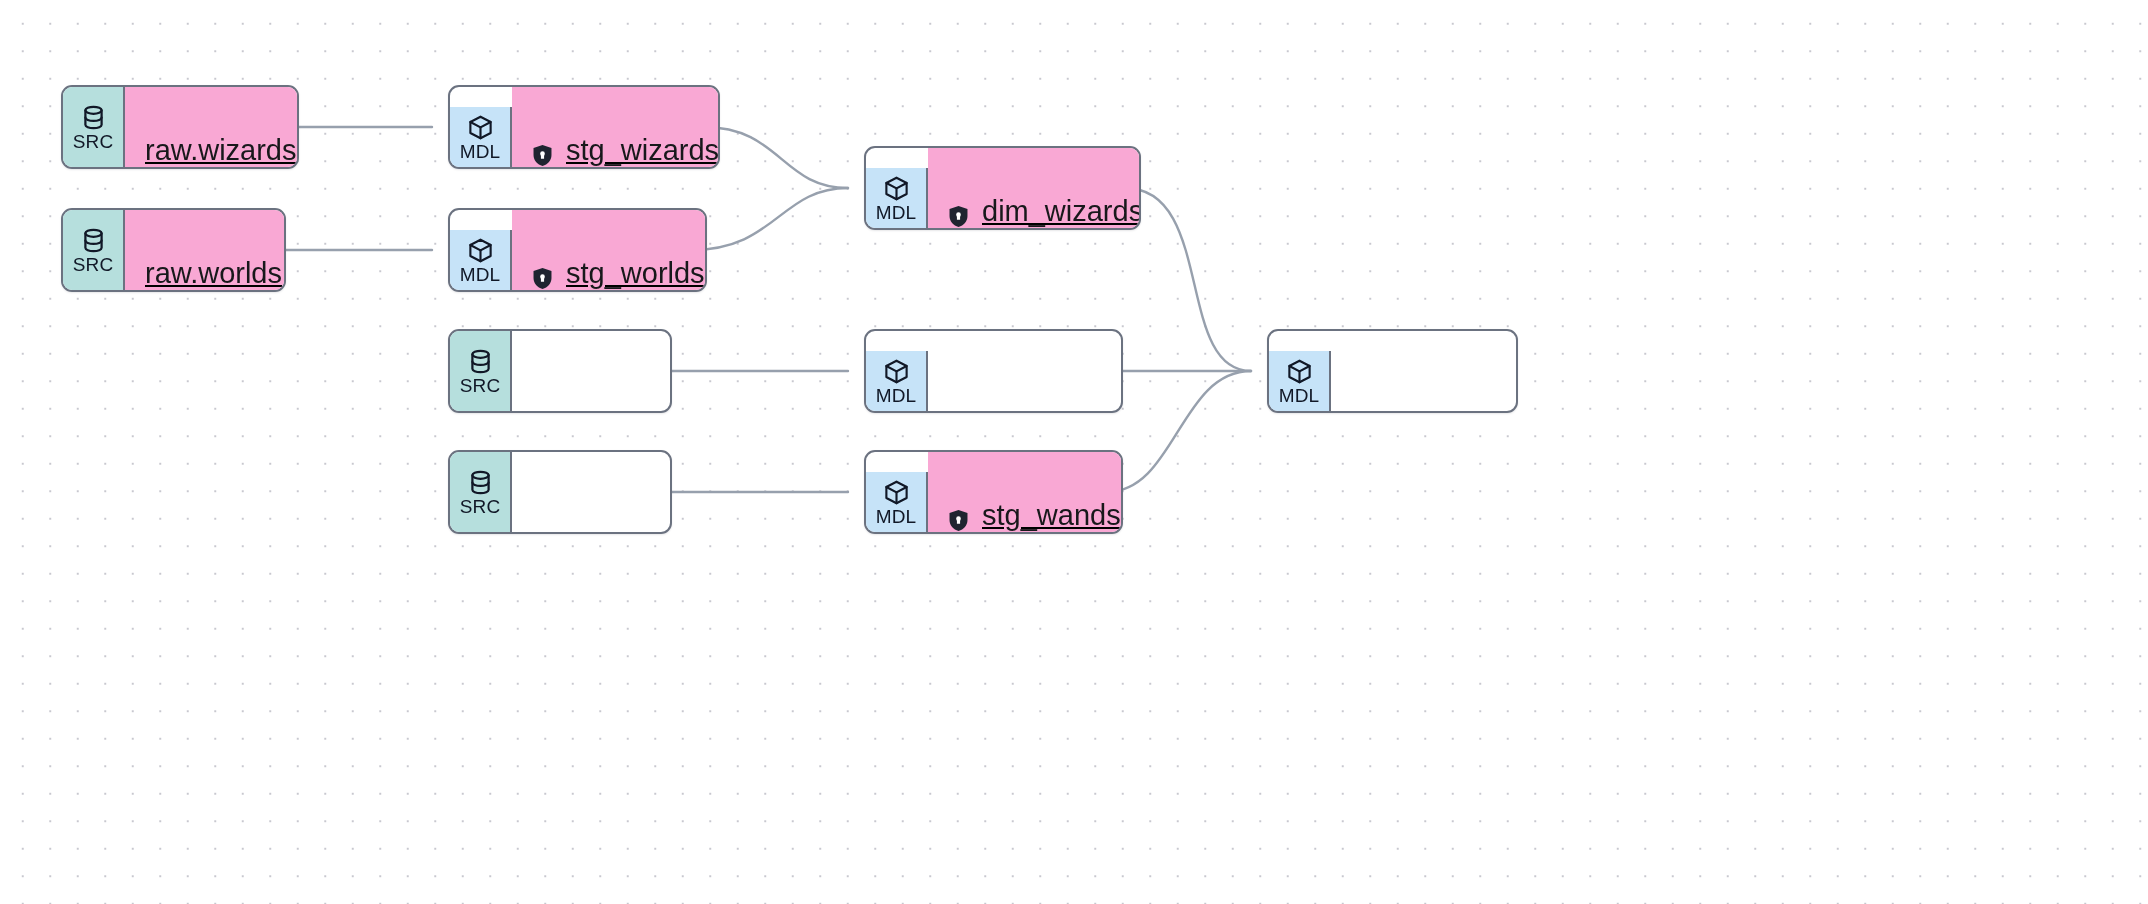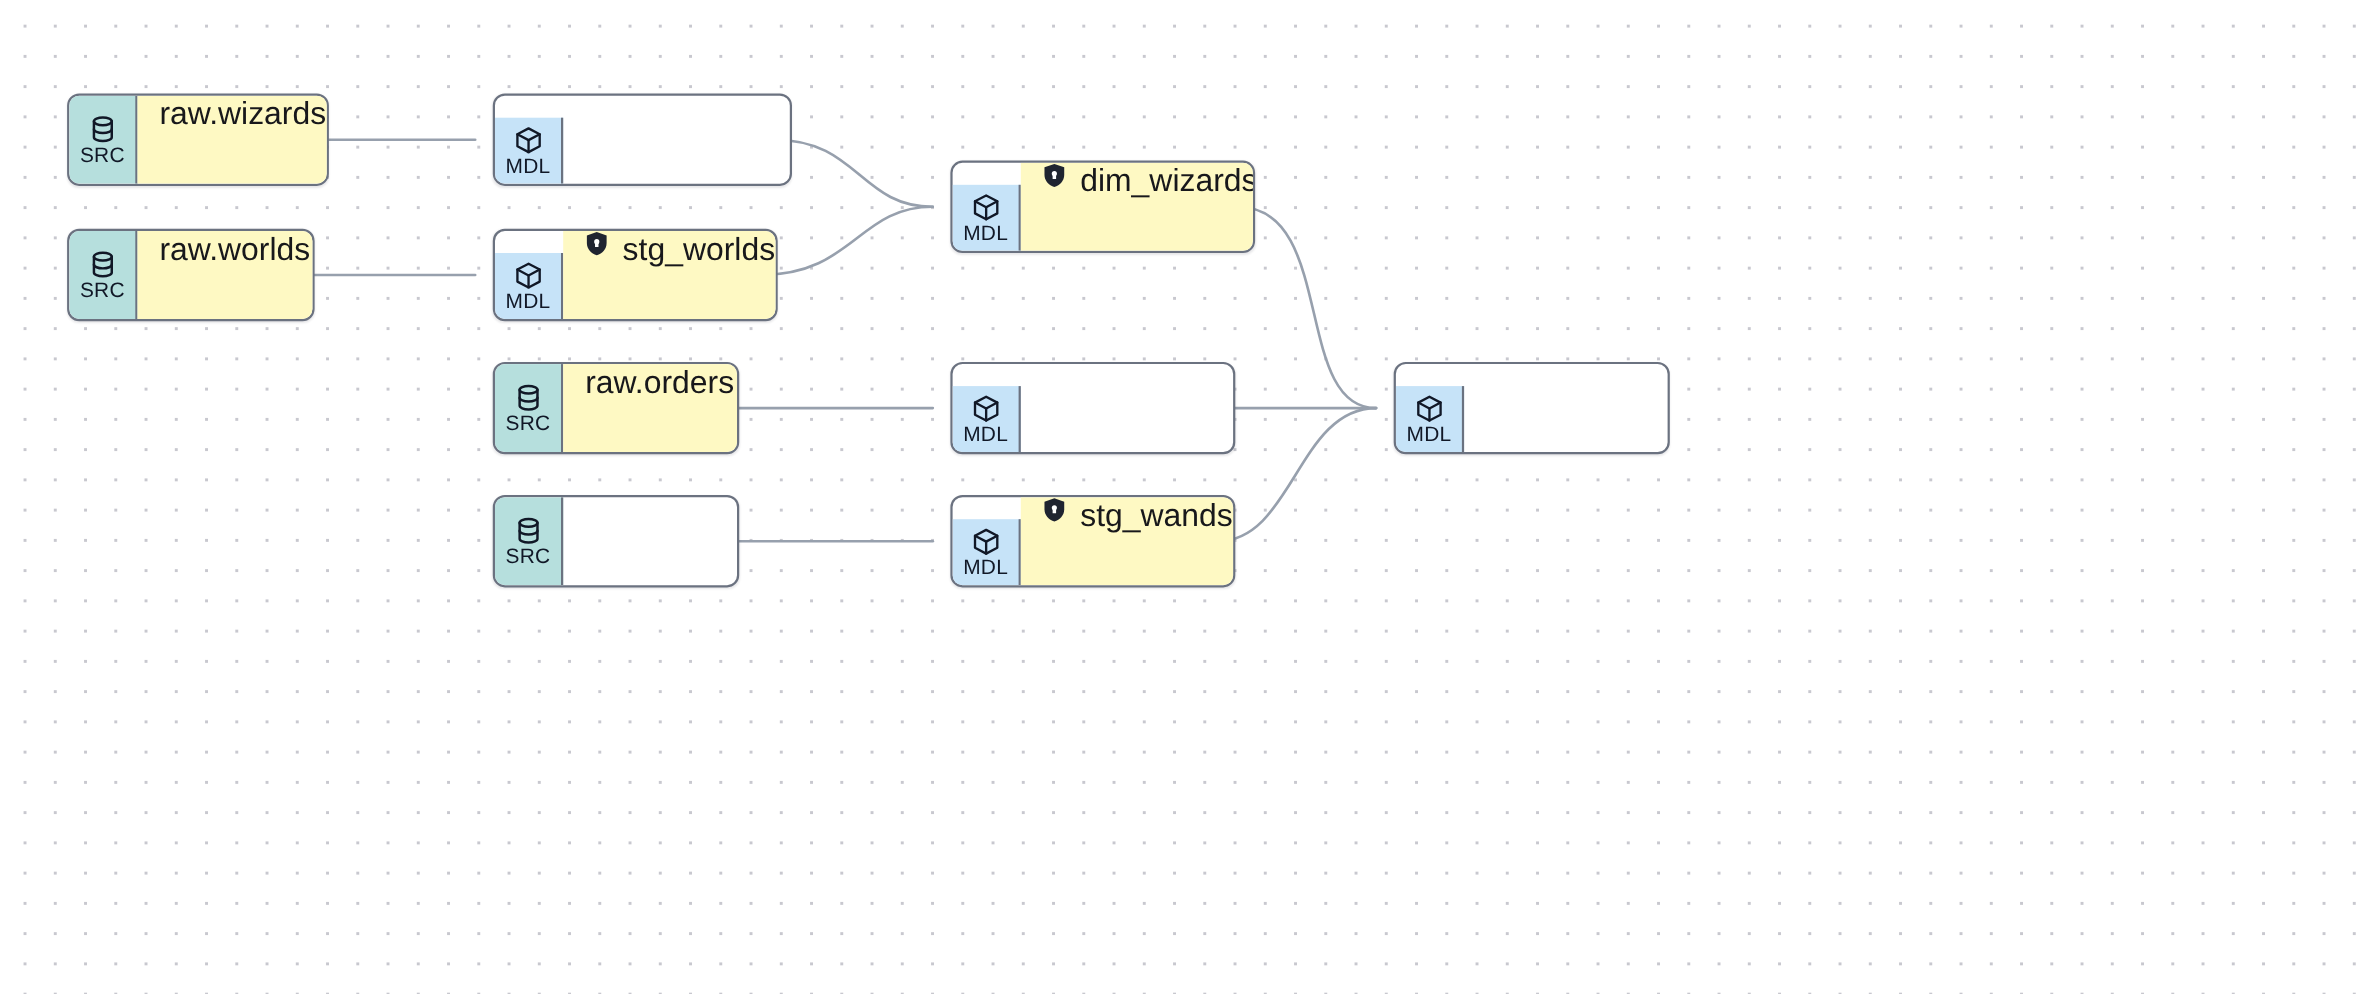--- a/index.html
+++ b/index.html
@@ -95,25 +95,26 @@
     font-size: 19px;
     line-height: 20px;
     color: #111827;
     letter-spacing: 0.2px;
     font-weight: 400;
   }
 
   .node-body {
     flex: 1 1 auto;
     display: flex;
-    align-items: flex-start;
+    align-items: flex-end;
     justify-content: center;
     gap: 13px;
     padding: 0 20px;
-    background: #fef9c3;
+    background: #f9a8d4;
+    text-decoration: underline;
   }
 
   .lock-icon {
     flex: 0 0 auto;
     display: block;
     width: 21px;
     height: 23px;
     line-height: 0;
   }
 
@@ -179,123 +180,130 @@
         <div class="node-badge">
           <span class="badge-icon">
             <svg viewBox="0 0 24 24" fill="none" stroke="#111827" stroke-width="2" stroke-linecap="round" stroke-linejoin="round">
               <ellipse cx="12" cy="5.6" rx="7.2" ry="3.1"></ellipse>
               <path d="M4.8 5.6 v12.8 c0 1.7 3.2 3.1 7.2 3.1 s7.2 -1.4 7.2 -3.1 V5.6"></path>
               <path d="M4.8 12 c0 1.7 3.2 3.1 7.2 3.1 s7.2 -1.4 7.2 -3.1"></path>
             </svg>
           </span>
           <span class="badge-text">SRC</span>
         </div>
-        <div class="node-body">
-          <span class="node-label">raw.orders</span>
-        </div>
       </div>
       <div class="lineage-node kind-src" style="left: 432px; top: 450px; width: 224px;">
         <div class="node-badge">
           <span class="badge-icon">
             <svg viewBox="0 0 24 24" fill="none" stroke="#111827" stroke-width="2" stroke-linecap="round" stroke-linejoin="round">
               <ellipse cx="12" cy="5.6" rx="7.2" ry="3.1"></ellipse>
               <path d="M4.8 5.6 v12.8 c0 1.7 3.2 3.1 7.2 3.1 s7.2 -1.4 7.2 -3.1 V5.6"></path>
               <path d="M4.8 12 c0 1.7 3.2 3.1 7.2 3.1 s7.2 -1.4 7.2 -3.1"></path>
             </svg>
           </span>
           <span class="badge-text">SRC</span>
         </div>
       </div>
       <div class="lineage-node kind-mdl" style="left: 432px; top: 85px; width: 272px;">
-        <div class="node-badge">
-          <span class="badge-icon">
-            <svg viewBox="0 0 24 24" fill="none" stroke="#111827" stroke-width="1.9" stroke-linecap="round" stroke-linejoin="round">
-              <path d="M12 2.4 21 7.1 21 16.9 12 21.6 3 16.9 3 7.1 Z"></path>
-              <path d="M3 7.1 12 11.9 21 7.1"></path>
-              <path d="M12 11.9 V21.6"></path>
-            </svg>
-          </span>
-          <span class="badge-text">MDL</span>
-        </div>
-      </div>
-      <div class="lineage-node kind-mdl" style="left: 432px; top: 208px; width: 259px;">
         <div class="node-badge">
           <span class="badge-icon">
             <svg viewBox="0 0 24 24" fill="none" stroke="#111827" stroke-width="1.9" stroke-linecap="round" stroke-linejoin="round">
               <path d="M12 2.4 21 7.1 21 16.9 12 21.6 3 16.9 3 7.1 Z"></path>
               <path d="M3 7.1 12 11.9 21 7.1"></path>
               <path d="M12 11.9 V21.6"></path>
             </svg>
           </span>
           <span class="badge-text">MDL</span>
         </div>
         <div class="node-body">
           <span class="lock-icon">
             <svg viewBox="0 0 22 24" xmlns="http://www.w3.org/2000/svg">
               <path d="M11 1 L20.4 4.2 V11.4 C20.4 17.2 16.4 21.3 11 23 C5.6 21.3 1.6 17.2 1.6 11.4 V4.2 Z" fill="#1f2430"></path>
               <circle cx="11" cy="10.1" r="2.45" fill="#ffffff"></circle>
               <path d="M9.35 10.1 h3.3 v5.2 h-3.3 Z" fill="#ffffff"></path>
             </svg>
           </span>
-          <span class="node-label">stg_worlds</span>
-        </div>
-      </div>
-      <div class="lineage-node kind-mdl" style="left: 848px; top: 329px; width: 259px;">
-        <div class="node-badge">
-          <span class="badge-icon">
-            <svg viewBox="0 0 24 24" fill="none" stroke="#111827" stroke-width="1.9" stroke-linecap="round" stroke-linejoin="round">
-              <path d="M12 2.4 21 7.1 21 16.9 12 21.6 3 16.9 3 7.1 Z"></path>
-              <path d="M3 7.1 12 11.9 21 7.1"></path>
-              <path d="M12 11.9 V21.6"></path>
-            </svg>
-          </span>
-          <span class="badge-text">MDL</span>
-        </div>
-      </div>
-      <div class="lineage-node kind-mdl" style="left: 848px; top: 450px; width: 259px;">
+          <span class="node-label">stg_wizards</span>
+        </div>
+      </div>
+      <div class="lineage-node kind-mdl" style="left: 432px; top: 208px; width: 259px;">
         <div class="node-badge">
           <span class="badge-icon">
             <svg viewBox="0 0 24 24" fill="none" stroke="#111827" stroke-width="1.9" stroke-linecap="round" stroke-linejoin="round">
               <path d="M12 2.4 21 7.1 21 16.9 12 21.6 3 16.9 3 7.1 Z"></path>
               <path d="M3 7.1 12 11.9 21 7.1"></path>
               <path d="M12 11.9 V21.6"></path>
             </svg>
           </span>
           <span class="badge-text">MDL</span>
         </div>
         <div class="node-body">
           <span class="lock-icon">
             <svg viewBox="0 0 22 24" xmlns="http://www.w3.org/2000/svg">
               <path d="M11 1 L20.4 4.2 V11.4 C20.4 17.2 16.4 21.3 11 23 C5.6 21.3 1.6 17.2 1.6 11.4 V4.2 Z" fill="#1f2430"></path>
               <circle cx="11" cy="10.1" r="2.45" fill="#ffffff"></circle>
               <path d="M9.35 10.1 h3.3 v5.2 h-3.3 Z" fill="#ffffff"></path>
             </svg>
           </span>
-          <span class="node-label">stg_wands</span>
-        </div>
-      </div>
-      <div class="lineage-node kind-mdl" style="left: 848px; top: 146px; width: 277px;">
+          <span class="node-label">stg_worlds</span>
+        </div>
+      </div>
+      <div class="lineage-node kind-mdl" style="left: 848px; top: 329px; width: 259px;">
+        <div class="node-badge">
+          <span class="badge-icon">
+            <svg viewBox="0 0 24 24" fill="none" stroke="#111827" stroke-width="1.9" stroke-linecap="round" stroke-linejoin="round">
+              <path d="M12 2.4 21 7.1 21 16.9 12 21.6 3 16.9 3 7.1 Z"></path>
+              <path d="M3 7.1 12 11.9 21 7.1"></path>
+              <path d="M12 11.9 V21.6"></path>
+            </svg>
+          </span>
+          <span class="badge-text">MDL</span>
+        </div>
+      </div>
+      <div class="lineage-node kind-mdl" style="left: 848px; top: 450px; width: 259px;">
         <div class="node-badge">
           <span class="badge-icon">
             <svg viewBox="0 0 24 24" fill="none" stroke="#111827" stroke-width="1.9" stroke-linecap="round" stroke-linejoin="round">
               <path d="M12 2.4 21 7.1 21 16.9 12 21.6 3 16.9 3 7.1 Z"></path>
               <path d="M3 7.1 12 11.9 21 7.1"></path>
               <path d="M12 11.9 V21.6"></path>
             </svg>
           </span>
           <span class="badge-text">MDL</span>
         </div>
         <div class="node-body">
           <span class="lock-icon">
             <svg viewBox="0 0 22 24" xmlns="http://www.w3.org/2000/svg">
               <path d="M11 1 L20.4 4.2 V11.4 C20.4 17.2 16.4 21.3 11 23 C5.6 21.3 1.6 17.2 1.6 11.4 V4.2 Z" fill="#1f2430"></path>
               <circle cx="11" cy="10.1" r="2.45" fill="#ffffff"></circle>
               <path d="M9.35 10.1 h3.3 v5.2 h-3.3 Z" fill="#ffffff"></path>
             </svg>
           </span>
+          <span class="node-label">stg_wands</span>
+        </div>
+      </div>
+      <div class="lineage-node kind-mdl" style="left: 848px; top: 146px; width: 277px;">
+        <div class="node-badge">
+          <span class="badge-icon">
+            <svg viewBox="0 0 24 24" fill="none" stroke="#111827" stroke-width="1.9" stroke-linecap="round" stroke-linejoin="round">
+              <path d="M12 2.4 21 7.1 21 16.9 12 21.6 3 16.9 3 7.1 Z"></path>
+              <path d="M3 7.1 12 11.9 21 7.1"></path>
+              <path d="M12 11.9 V21.6"></path>
+            </svg>
+          </span>
+          <span class="badge-text">MDL</span>
+        </div>
+        <div class="node-body">
+          <span class="lock-icon">
+            <svg viewBox="0 0 22 24" xmlns="http://www.w3.org/2000/svg">
+              <path d="M11 1 L20.4 4.2 V11.4 C20.4 17.2 16.4 21.3 11 23 C5.6 21.3 1.6 17.2 1.6 11.4 V4.2 Z" fill="#1f2430"></path>
+              <circle cx="11" cy="10.1" r="2.45" fill="#ffffff"></circle>
+              <path d="M9.35 10.1 h3.3 v5.2 h-3.3 Z" fill="#ffffff"></path>
+            </svg>
+          </span>
           <span class="node-label">dim_wizards</span>
         </div>
       </div>
       <div class="lineage-node kind-mdl" style="left: 1251px; top: 329px; width: 251px;">
         <div class="node-badge">
           <span class="badge-icon">
             <svg viewBox="0 0 24 24" fill="none" stroke="#111827" stroke-width="1.9" stroke-linecap="round" stroke-linejoin="round">
               <path d="M12 2.4 21 7.1 21 16.9 12 21.6 3 16.9 3 7.1 Z"></path>
               <path d="M3 7.1 12 11.9 21 7.1"></path>
               <path d="M12 11.9 V21.6"></path>

